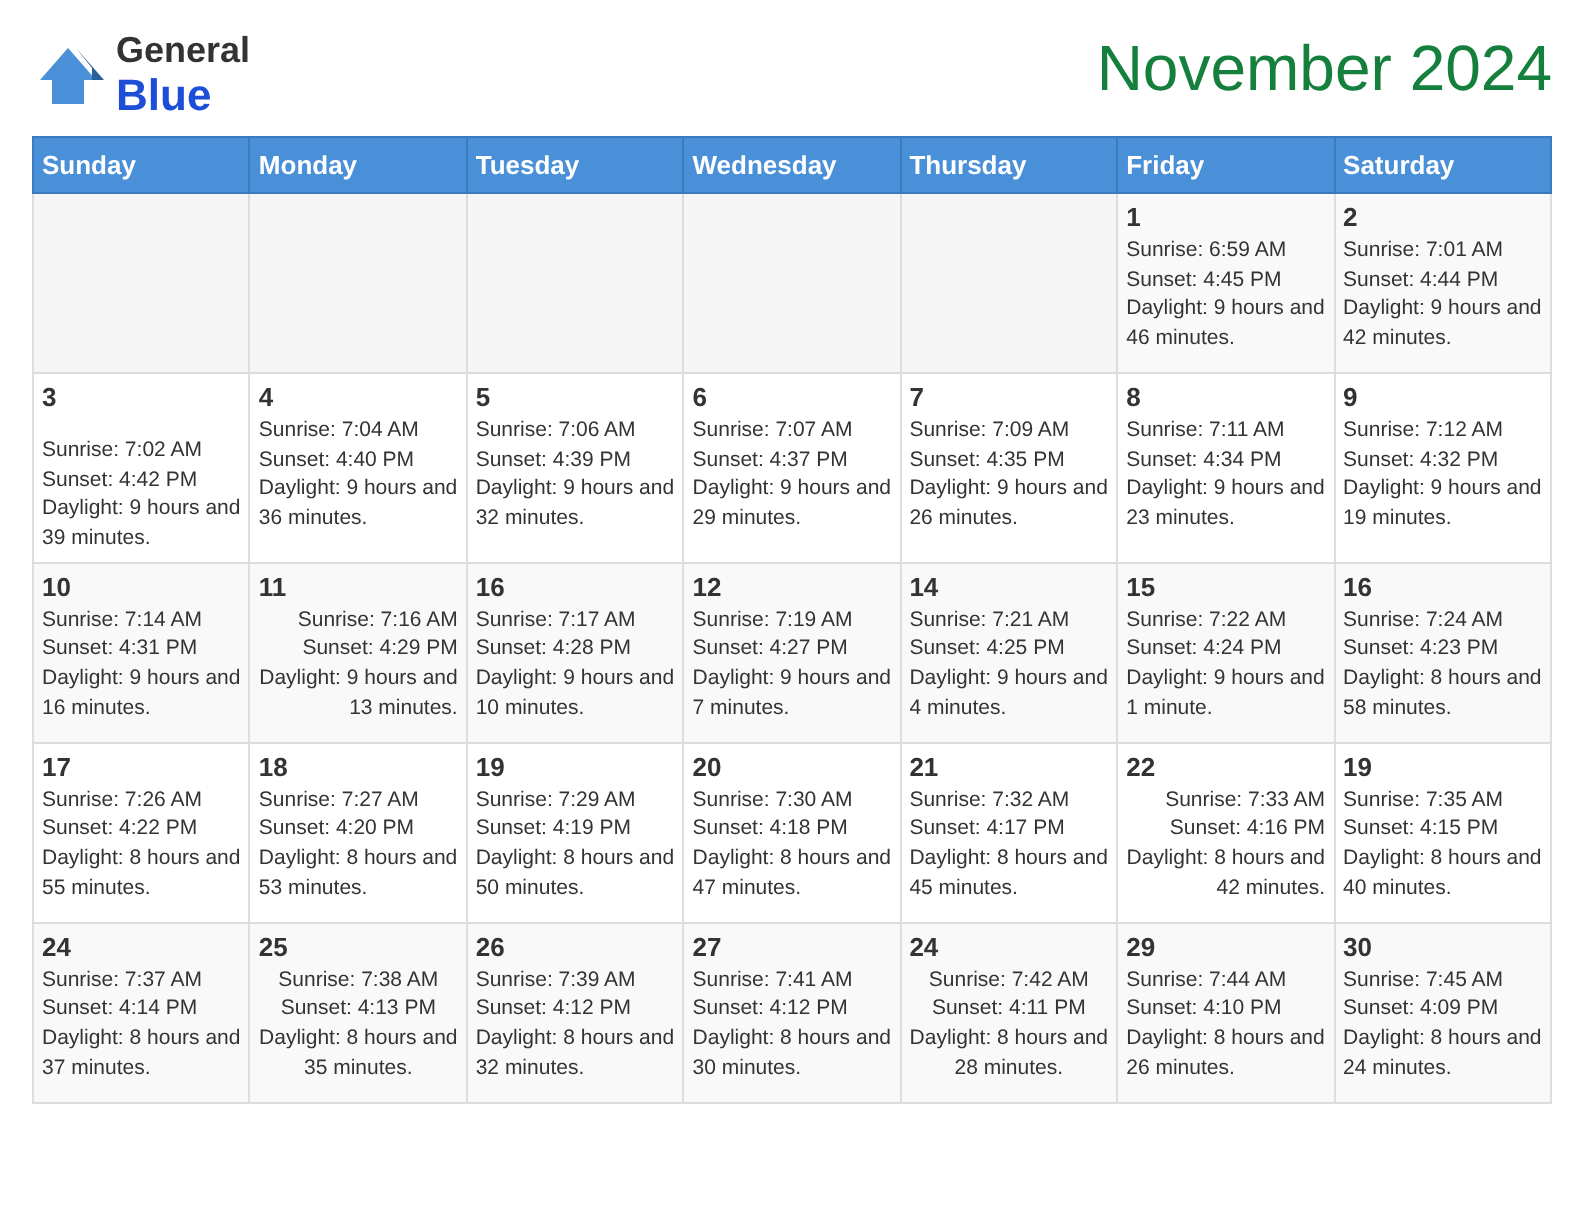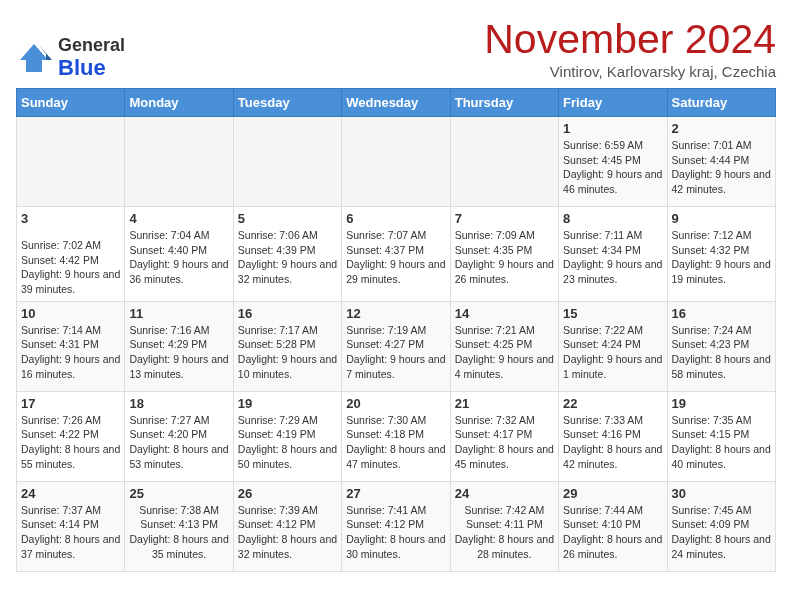--- a/index.html
+++ b/index.html
@@ -6,21 +6,21 @@
     body {
       font-family: Arial, sans-serif;
       background: #fff;
       width: 792px;
       min-height: 612px;
       padding: 16px;
     }
     .header {
       display: flex;
       justify-content: space-between;
-      align-items: flex-end;
+      align-items: flex-start;
       margin-bottom: 8px;
     }
     .logo {
       display: flex;
       align-items: center;
       gap: 6px;
     }
     .logo-text {
       display: flex;
       flex-direction: column;
@@ -37,23 +37,23 @@
       color: #1d4ed8;
     }
     .logo-icon {
       width: 36px;
       height: 36px;
     }
     .title-block {
       text-align: right;
     }
     .month-title {
-      font-size: 41px;
+      font-size: 32px;
       font-weight: normal;
-      color: #b91c1c;
+      color: #15803d;
     }
     .subtitle {
       font-size: 15px;
       color: #555;
     }
     table {
       width: 100%;
       border-collapse: collapse;
       table-layout: fixed;
     }
@@ -108,21 +108,20 @@
       <polygon points="18,4 32,20 26,20 26,32 10,32 10,20 4,20" fill="#4a90d9"></polygon>
       <polygon points="22,4 36,20 30,20 30,14" fill="#2a6099"></polygon>
     </svg>
     <div class="logo-text">
       <span class="logo-general">General</span>
       <span class="logo-blue">Blue</span>
     </div>
   </div>
   <div class="title-block">
     <div class="month-title">November 2024</div>
-    <div class="subtitle">Vintirov, Karlovarsky kraj, Czechia</div>
   </div>
 </div>
 
 <table>
   <thead>
     <tr>
     <th>Sunday</th>
         <th>Monday</th>
         <th>Tuesday</th>
         <th>Wednesday</th>
@@ -197,28 +196,28 @@
       </tr>
       <tr>
         <td>
           <span class="day-num">10</span>
           <div class="day-info" style="white-space: pre-line;">Sunrise: 7:14 AM
 Sunset: 4:31 PM
 Daylight: 9 hours and 16 minutes.</div>
         </td>
         <td>
           <span class="day-num">11</span>
-          <div class="day-info" style="white-space: pre-line;">Sunrise: 7:16 AM
+          <div class="day-info" style="white-space: pre-line; text-align: right;">Sunrise: 7:16 AM
 Sunset: 4:29 PM
 Daylight: 9 hours and 13 minutes.</div>
         </td>
         <td>
           <span class="day-num">16</span>
           <div class="day-info" style="white-space: pre-line;">Sunrise: 7:17 AM
-Sunset: 5:28 PM
+Sunset: 4:28 PM
 Daylight: 9 hours and 10 minutes.</div>
         </td>
         <td>
           <span class="day-num">12</span>
           <div class="day-info" style="white-space: pre-line;">Sunrise: 7:19 AM
 Sunset: 4:27 PM
 Daylight: 9 hours and 7 minutes.</div>
         </td>
         <td>
           <span class="day-num">14</span>
@@ -265,21 +264,21 @@
 Daylight: 8 hours and 47 minutes.</div>
         </td>
         <td>
           <span class="day-num">21</span>
           <div class="day-info" style="white-space: pre-line;">Sunrise: 7:32 AM
 Sunset: 4:17 PM
 Daylight: 8 hours and 45 minutes.</div>
         </td>
         <td>
           <span class="day-num">22</span>
-          <div class="day-info" style="white-space: pre-line;">Sunrise: 7:33 AM
+          <div class="day-info" style="white-space: pre-line; text-align: right;">Sunrise: 7:33 AM
 Sunset: 4:16 PM
 Daylight: 8 hours and 42 minutes.</div>
         </td>
         <td>
           <span class="day-num">19</span>
           <div class="day-info" style="white-space: pre-line;">Sunrise: 7:35 AM
 Sunset: 4:15 PM
 Daylight: 8 hours and 40 minutes.</div>
         </td>
       </tr>

